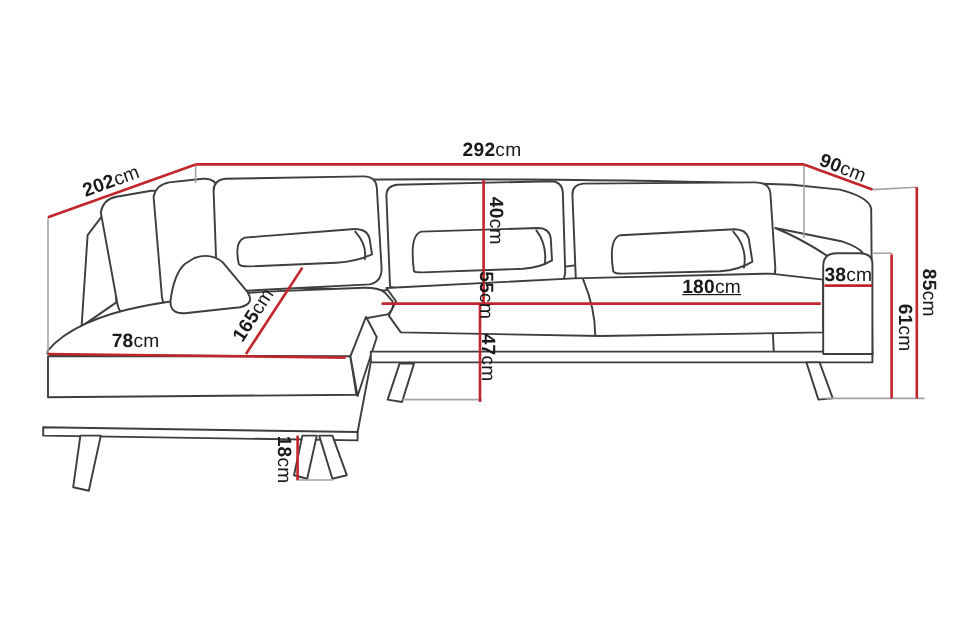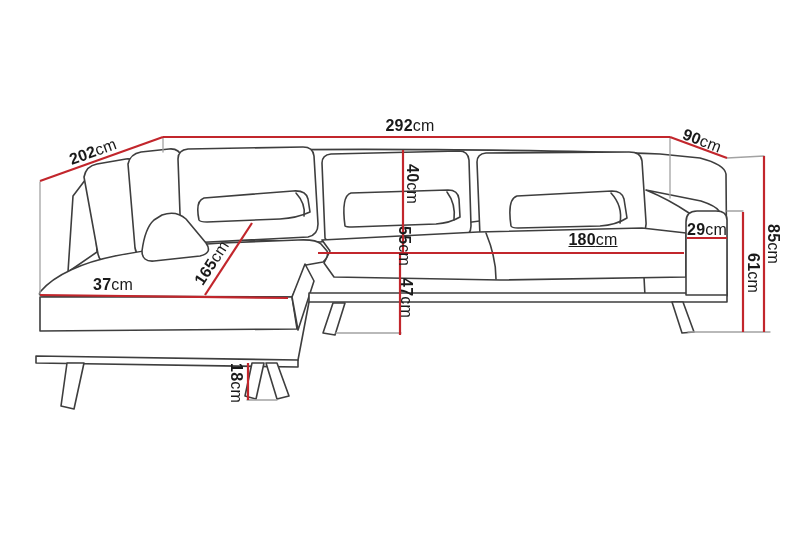--- a/index.html
+++ b/index.html
@@ -107,37 +107,37 @@
   <div class="dl" style="left:702px;top:141px;transform:translate(-50%,-50%) rotate(21deg);">
     <b>90</b><span class="unit">cm</span>
   </div>
   <div class="dl" style="left:773px;top:244px;transform:translate(-50%,-50%) rotate(90deg);">
     <b>85</b><span class="unit">cm</span>
   </div>
   <div class="dl" style="left:753px;top:273px;transform:translate(-50%,-50%) rotate(90deg);">
     <b>61</b><span class="unit">cm</span>
   </div>
   <div class="dl" style="left:707px;top:230px;transform:translate(-50%,-50%);">
-    <b>29</b><span class="unit">cm</span>
+    <b>38</b><span class="unit">cm</span>
   </div>
   <div class="dl" style="left:593px;top:240px;transform:translate(-50%,-50%);text-decoration:underline;">
     <b>180</b><span class="unit">cm</span>
   </div>
   <div class="dl" style="left:412px;top:184px;transform:translate(-50%,-50%) rotate(90deg);">
     <b>40</b><span class="unit">cm</span>
   </div>
   <div class="dl" style="left:404px;top:246px;transform:translate(-50%,-50%) rotate(90deg);">
     <b>55</b><span class="unit">cm</span>
   </div>
   <div class="dl" style="left:406px;top:298px;transform:translate(-50%,-50%) rotate(90deg);">
     <b>47</b><span class="unit">cm</span>
   </div>
   <div class="dl" style="left:212px;top:263px;transform:translate(-50%,-50%) rotate(-57deg);">
     <b>165</b><span class="unit">cm</span>
   </div>
   <div class="dl" style="left:113px;top:285px;transform:translate(-50%,-50%);">
-    <b>37</b><span class="unit">cm</span>
+    <b>78</b><span class="unit">cm</span>
   </div>
   <div class="dl" style="left:236px;top:383px;transform:translate(-50%,-50%) rotate(90deg);">
     <b>18</b><span class="unit">cm</span>
   </div>
 
 </div>
 
 </body></html>

